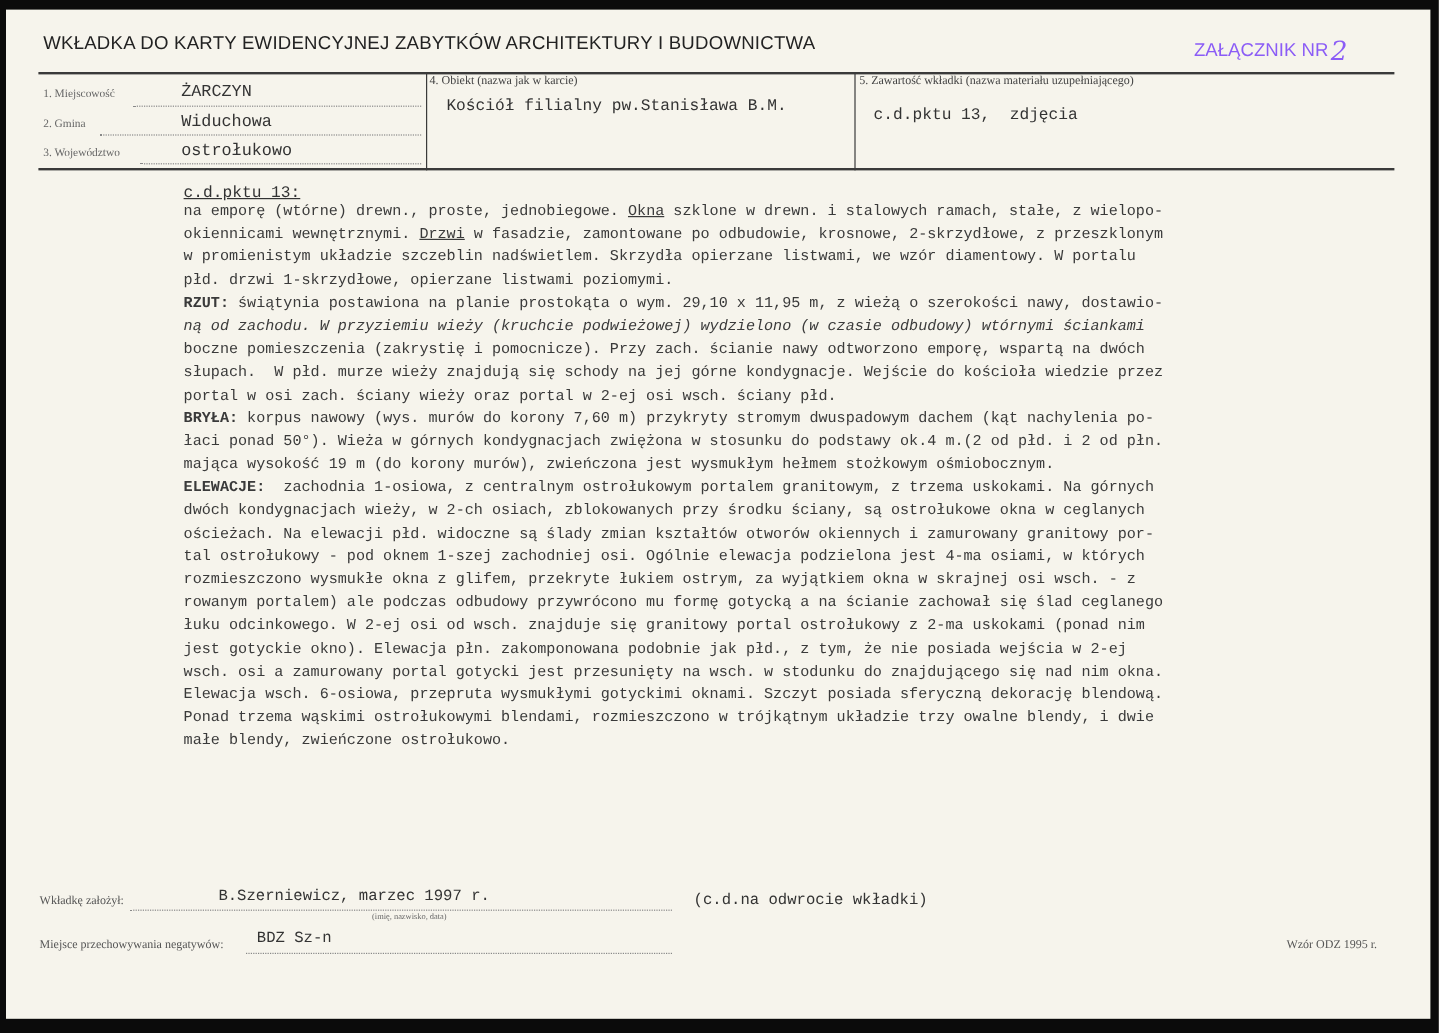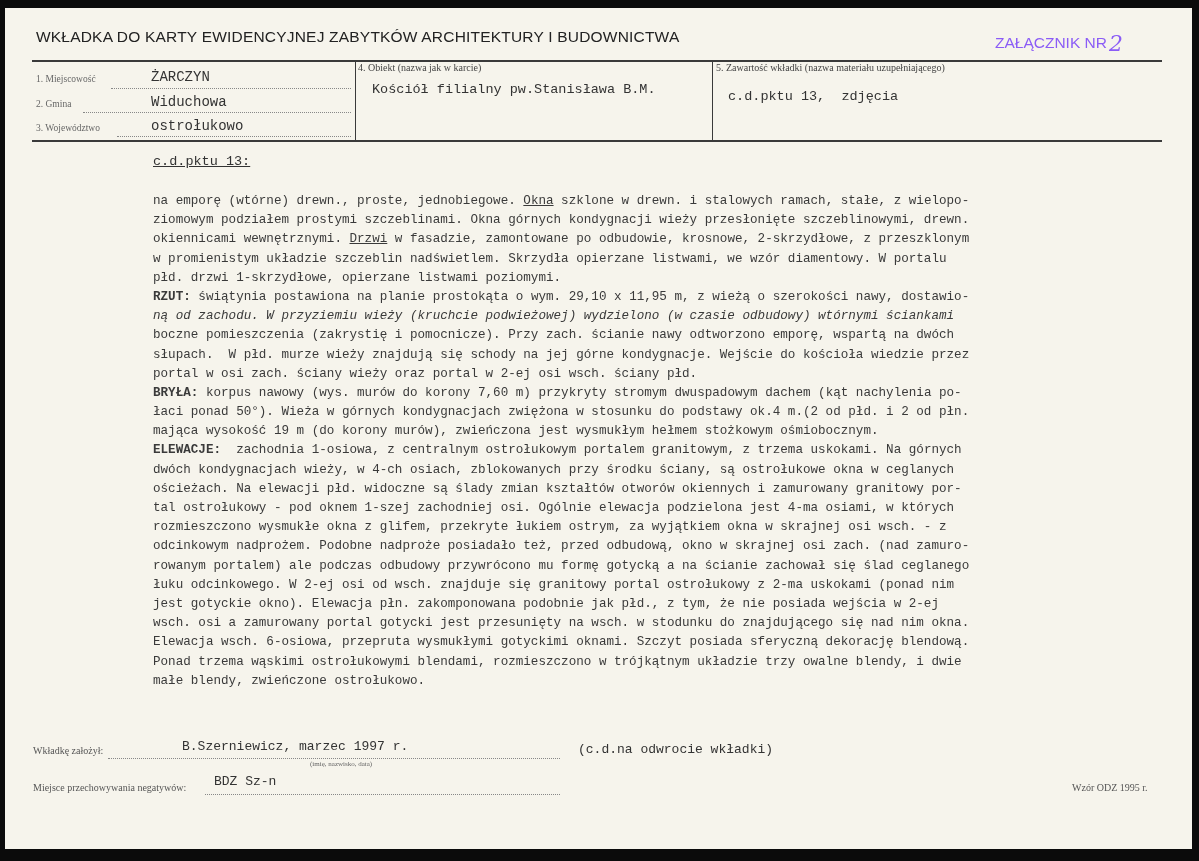--- a/index.html
+++ b/index.html
@@ -21,21 +21,21 @@
     }
     .hdr-annex-num { font-family: "DejaVu Serif", serif; font-style: italic; font-size: 22px; margin-left: 2px; position: relative; top: 3px; }
     .hline { position: absolute; height: 2px; background: #3a3a3a; }
     .vline { position: absolute; width: 1px; background: #3a3a3a; }
     .lbl { font-family: "Liberation Serif", serif; font-size: 9.5px; color: #666; }
     .dots { position: absolute; border-bottom: 1px dotted #888; height: 0; }
     .mono { font-family: "Liberation Mono", monospace; color: #333; }
     .field-val { font-size: 14px; }
     .box-head { font-family: "Liberation Serif", serif; font-size: 10px; color: #444; }
     .body-text {
-      position: absolute; left: 148px; top: 184px; width: 920px;
+      position: absolute; left: 148px; top: 159px; width: 920px;
       font-family: "Liberation Mono", monospace; font-size: 12.6px; line-height: 19.2px; color: #3a3a3a;
       white-space: nowrap;
     }
     .body-text .line { height: 19.2px; }
     .u { text-decoration: underline; }
     .b { font-weight: bold; }
     .sect-title { position: absolute; left: 148px; top: 146px; font-family: "Liberation Mono", monospace; font-size: 13.5px; text-decoration: underline; color: #333; }
     .foot-lbl { font-family: "Liberation Serif", serif; font-size: 10px; color: #555; }
     .foot-sub { font-family: "Liberation Serif", serif; font-size: 7px; color: #666; }
   </style>
@@ -69,38 +69,36 @@
   <div class="abs box-head" style="left:353px; top:54px;">4. Obiekt  (nazwa jak w karcie)</div>
   <div class="abs mono" style="left:367px; top:74px; font-size:13.5px;">Kościół filialny pw.Stanisława B.M.</div>
 
   <div class="abs box-head" style="left:711px; top:54px;">5. Zawartość wkładki  (nazwa materiału uzupełniającego)</div>
   <div class="abs mono" style="left:723px; top:81px; font-size:13.5px; white-space:pre;">c.d.pktu 13,  zdjęcia</div>
 
   <div class="sect-title">c.d.pktu 13:</div>
 
   <div class="body-text" id="body-lines">
       <div class="line"><span style="white-space: pre;">na emporę (wtórne) drewn., proste, jednobiegowe. </span><span class="u">Okna</span><span style="white-space: pre;"> szklone w drewn. i stalowych ramach, stałe, z wielopo-</span></div>
-      <div class="line"><span style="white-space: pre;">ziomowym podziałem prostymi szczeblinami. Okna górnych kondygnacji wieży przesłonięte szczeblinowymi, drewn.</span></div>
       <div class="line"><span style="white-space: pre;">okiennicami wewnętrznymi. </span><span class="u">Drzwi</span><span style="white-space: pre;"> w fasadzie, zamontowane po odbudowie, krosnowe, 2-skrzydłowe, z przeszklonym</span></div>
       <div class="line"><span style="white-space: pre;">w promienistym układzie szczeblin nadświetlem. Skrzydła opierzane listwami, we wzór diamentowy. W portalu</span></div>
       <div class="line"><span style="white-space: pre;">płd. drzwi 1-skrzydłowe, opierzane listwami poziomymi.</span></div>
       <div class="line"><span class="b">RZUT:</span><span style="white-space: pre;"> świątynia postawiona na planie prostokąta o wym. 29,10 x 11,95 m, z wieżą o szerokości nawy, dostawio-</span></div>
       <div class="line"><span style="white-space: pre; font-style: italic;">ną od zachodu. W przyziemiu wieży (kruchcie podwieżowej) wydzielono (w czasie odbudowy) wtórnymi ściankami</span></div>
       <div class="line"><span style="white-space: pre;">boczne pomieszczenia (zakrystię i pomocnicze). Przy zach. ścianie nawy odtworzono emporę, wspartą na dwóch</span></div>
       <div class="line"><span style="white-space: pre;">słupach.  W płd. murze wieży znajdują się schody na jej górne kondygnacje. Wejście do kościoła wiedzie przez</span></div>
       <div class="line"><span style="white-space: pre;">portal w osi zach. ściany wieży oraz portal w 2-ej osi wsch. ściany płd.</span></div>
       <div class="line"><span class="b">BRYŁA:</span><span style="white-space: pre;"> korpus nawowy (wys. murów do korony 7,60 m) przykryty stromym dwuspadowym dachem (kąt nachylenia po-</span></div>
       <div class="line"><span style="white-space: pre;">łaci ponad 50°). Wieża w górnych kondygnacjach zwiężona w stosunku do podstawy ok.4 m.(2 od płd. i 2 od płn.</span></div>
       <div class="line"><span style="white-space: pre;">mająca wysokość 19 m (do korony murów), zwieńczona jest wysmukłym hełmem stożkowym ośmiobocznym.</span></div>
       <div class="line"><span class="b">ELEWACJE:</span><span style="white-space: pre;">  zachodnia 1-osiowa, z centralnym ostrołukowym portalem granitowym, z trzema uskokami. Na górnych</span></div>
-      <div class="line"><span style="white-space: pre;">dwóch kondygnacjach wieży, w 4-ch osiach, zblokowanych przy środku ściany, są ostrołukowe okna w ceglanych</span></div>
+      <div class="line"><span style="white-space: pre;">dwóch kondygnacjach wieży, w 2-ch osiach, zblokowanych przy środku ściany, są ostrołukowe okna w ceglanych</span></div>
       <div class="line"><span style="white-space: pre;">ościeżach. Na elewacji płd. widoczne są ślady zmian kształtów otworów okiennych i zamurowany granitowy por-</span></div>
       <div class="line"><span style="white-space: pre;">tal ostrołukowy - pod oknem 1-szej zachodniej osi. Ogólnie elewacja podzielona jest 4-ma osiami, w których</span></div>
       <div class="line"><span style="white-space: pre;">rozmieszczono wysmukłe okna z glifem, przekryte łukiem ostrym, za wyjątkiem okna w skrajnej osi wsch. - z</span></div>
-      <div class="line"><span style="white-space: pre;">odcinkowym nadprożem. Podobne nadproże posiadało też, przed odbudową, okno w skrajnej osi zach. (nad zamuro-</span></div>
       <div class="line"><span style="white-space: pre;">rowanym portalem) ale podczas odbudowy przywrócono mu formę gotycką a na ścianie zachował się ślad ceglanego</span></div>
       <div class="line"><span style="white-space: pre;">łuku odcinkowego. W 2-ej osi od wsch. znajduje się granitowy portal ostrołukowy z 2-ma uskokami (ponad nim</span></div>
       <div class="line"><span style="white-space: pre;">jest gotyckie okno). Elewacja płn. zakomponowana podobnie jak płd., z tym, że nie posiada wejścia w 2-ej</span></div>
       <div class="line"><span style="white-space: pre;">wsch. osi a zamurowany portal gotycki jest przesunięty na wsch. w stodunku do znajdującego się nad nim okna.</span></div>
       <div class="line"><span style="white-space: pre;">Elewacja wsch. 6-osiowa, przepruta wysmukłymi gotyckimi oknami. Szczyt posiada sferyczną dekorację blendową.</span></div>
       <div class="line"><span style="white-space: pre;">Ponad trzema wąskimi ostrołukowymi blendami, rozmieszczono w trójkątnym układzie trzy owalne blendy, i dwie</span></div>
       <div class="line"><span style="white-space: pre;">małe blendy, zwieńczone ostrołukowo.</span></div>
     </div>
 
   <div class="abs foot-lbl" style="left:28px; top:737px;">Wkładkę założył:</div>

